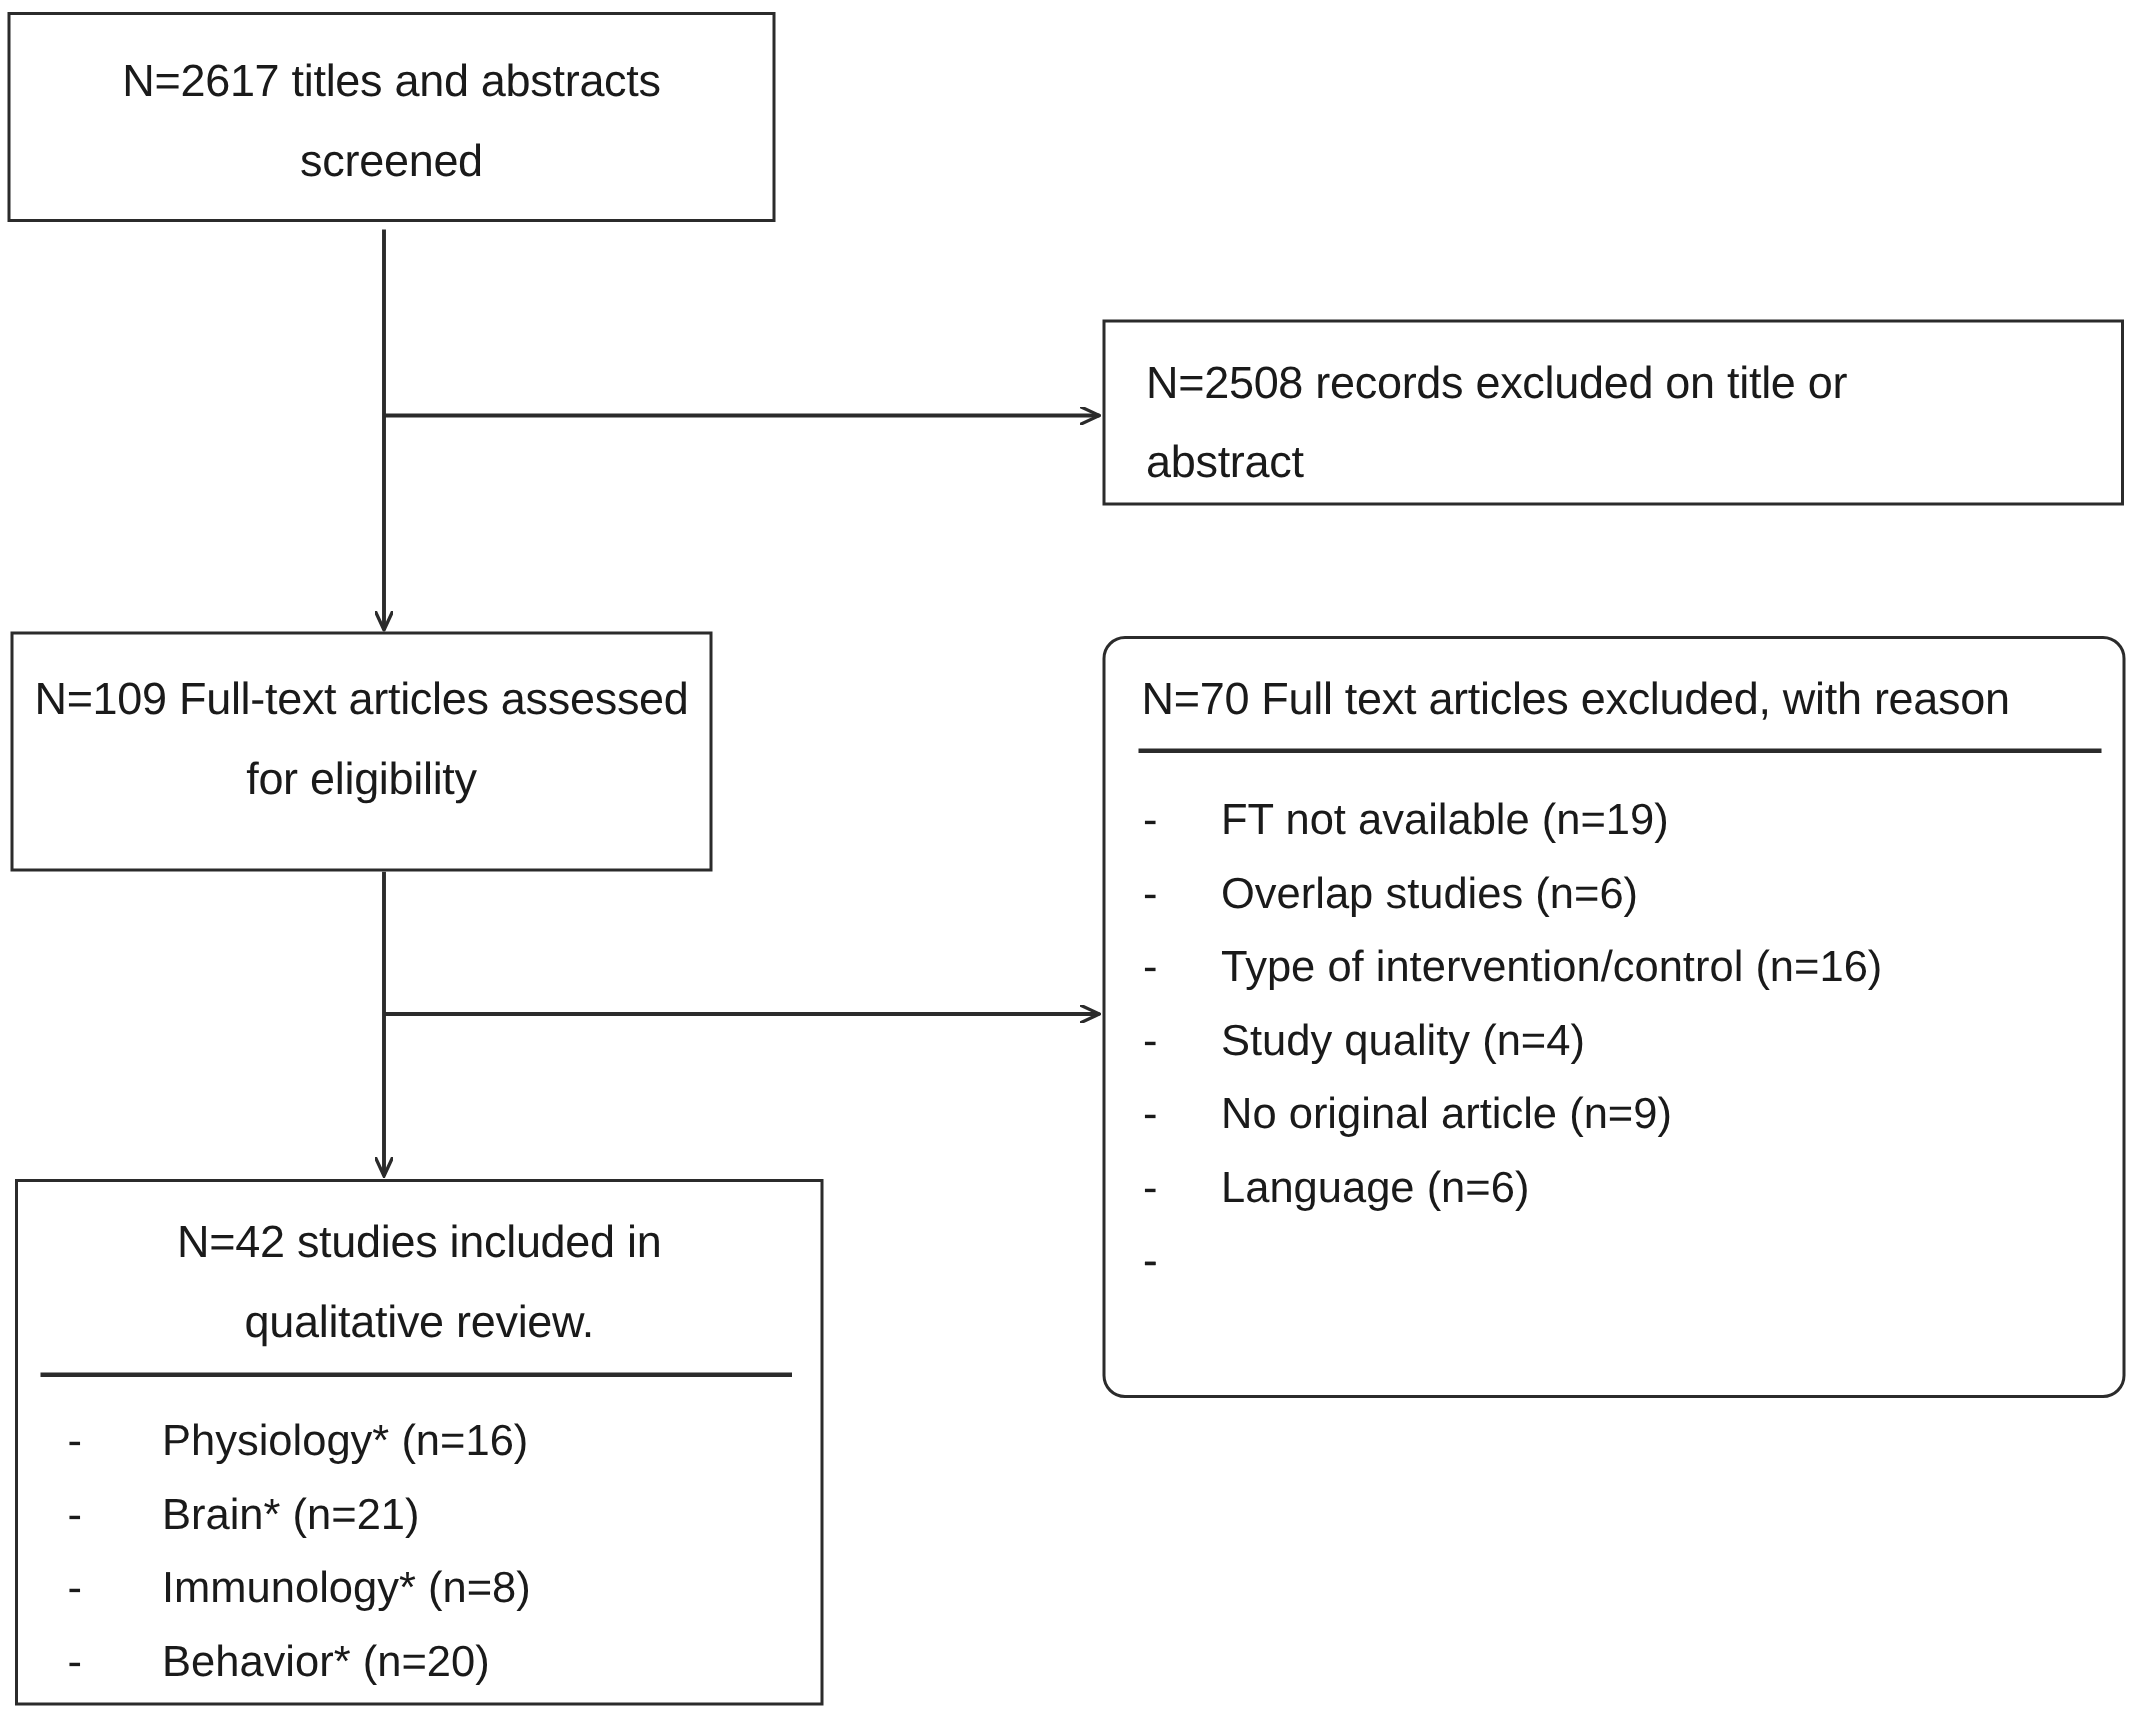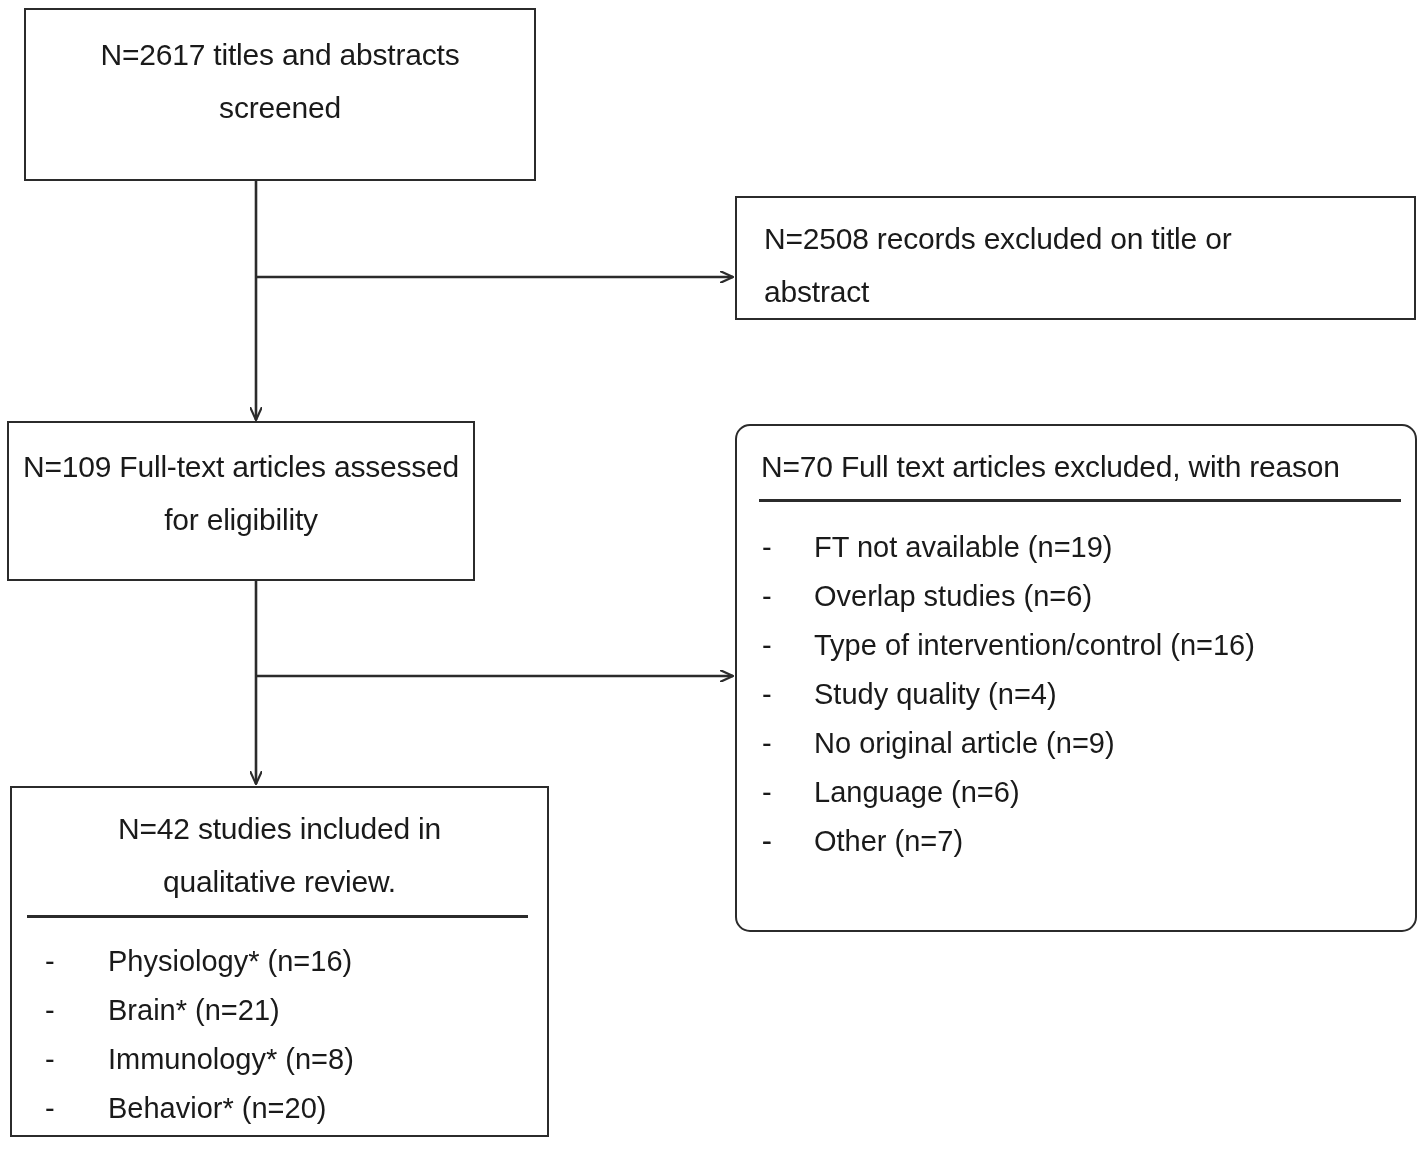--- a/index.html
+++ b/index.html
@@ -70,33 +70,33 @@
     position: absolute;
     display: inline-block;
   }
   ul.reason-list li .item-text {
     display: inline-block;
     text-align: right;
   }
 
   
   #node-screened {
-    left: 24px;
+    left: 5px;
     top: 8px;
     width: 512px;
-    height: 173px;
+    height: 140px;
   }
   #node-screened .title-center {
     padding-top: 18px;
   }
 
   
   #node-excluded-ta {
     left: 735px;
-    top: 196px;
+    top: 213px;
     width: 681px;
     height: 124px;
   }
   #node-excluded-ta .title-left {
     padding: 14px 0 0 27px;
   }
 
   
   #node-fulltext {
     left: 7px;
@@ -226,21 +226,20 @@
         </li>
         <li>
           <span class="bullet">-</span>
           <span class="item-text">Language (n=6)</span>
         </li>
         <li>
           <span class="bullet">-</span>
         </li>
         <li>
           <span class="bullet">-</span>
-          <span class="item-text">Other (n=7)</span>
         </li>
       </ul>
     </div>
   </div>
 
   <div class="node" id="node-included">
     <div class="node-inner">
       <div class="title-center">
         <div>N=42 studies included in</div>
         <div>qualitative review.</div>

